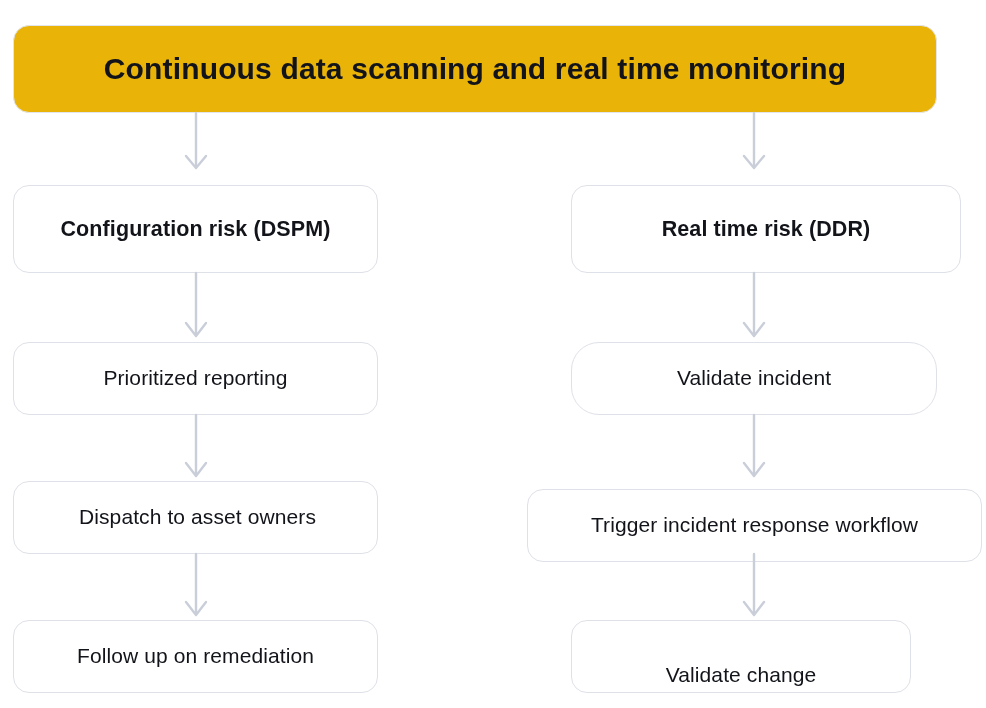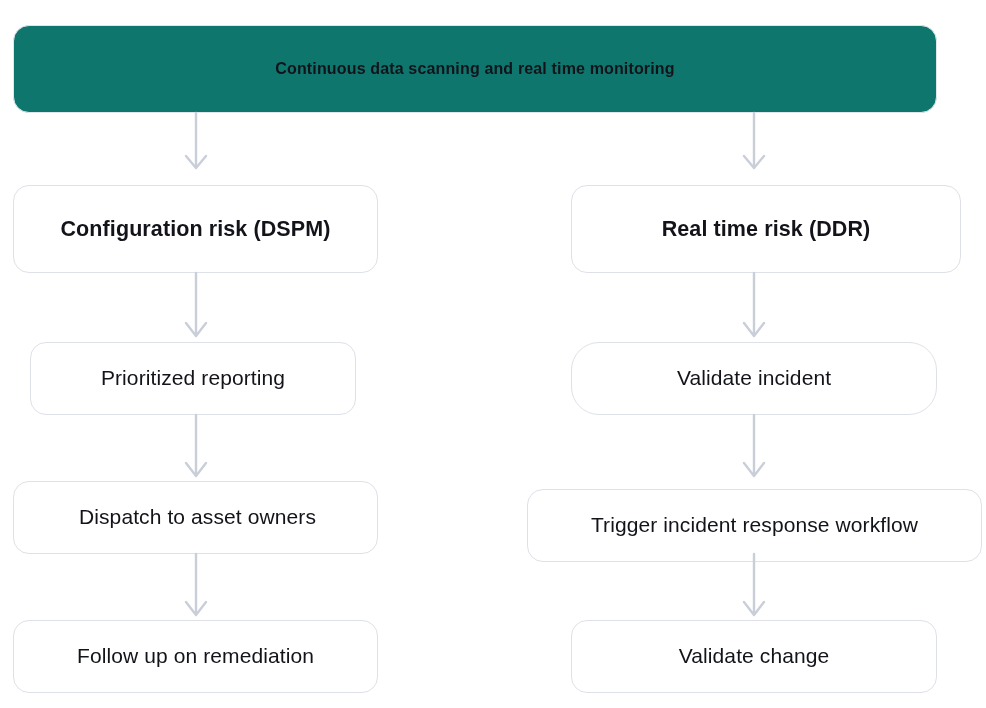--- a/index.html
+++ b/index.html
@@ -32,24 +32,24 @@
     border-radius: 16px;
     background: #ffffff;
     color: #12141a;
     font-size: 21px;
     font-weight: 400;
     line-height: 1.25;
     letter-spacing: 0.1px;
     padding: 4px 16px;
   }
   .node.header {
-    background: #0f766e;
+    background: #eab308;
     border-color: #e2e5ec;
     font-weight: 700;
-    font-size: 16px;
+    font-size: 30px;
     letter-spacing: 0.15px;
   }
   .node.strong {
     font-weight: 700;
     font-size: 21.5px;
   }
   .node-label {
     display: block;
     white-space: nowrap;
   }
@@ -88,21 +88,21 @@
 
   <div class="node strong" style="left:13px; top:185px; width:365px; height:88px;">
     <span class="node-label">Configuration risk (DSPM)</span>
   </div>
 
   <svg class="arrow" style="left:180px; top:273px; width:32px; height:70px;" viewBox="0 0 32 70">
     <line x1="16" y1="0" x2="16" y2="62"></line>
     <polyline points="6,50 16,63 26,50"></polyline>
   </svg>
 
-  <div class="node" style="left:30px; top:342px; width:326px; height:73px;justify-content:center;">
+  <div class="node" style="left:13px; top:342px; width:365px; height:73px;justify-content:center;">
     <span class="node-label">Prioritized reporting</span>
   </div>
 
   <svg class="arrow" style="left:180px; top:415px; width:32px; height:68px;" viewBox="0 0 32 68">
     <line x1="16" y1="0" x2="16" y2="60"></line>
     <polyline points="6,48 16,61 26,48"></polyline>
   </svg>
 
   <div class="node" style="left:13px; top:481px; width:365px; height:73px;padding-left:20px;">
     <span class="node-label">Dispatch to asset owners</span>
@@ -137,17 +137,17 @@
 
   <div class="node" style="left:527px; top:481px; width:455px; height:73px;margin-top:8px;">
     <span class="node-label">Trigger incident response workflow</span>
   </div>
 
   <svg class="arrow" style="left:738px; top:554px; width:32px; height:68px;" viewBox="0 0 32 68">
     <line x1="16" y1="0" x2="16" y2="60"></line>
     <polyline points="6,48 16,61 26,48"></polyline>
   </svg>
 
-  <div class="node" style="left:571px; top:620px; width:366px; height:73px;">
+  <div class="node" style="left:571px; top:620px; width:340px; height:73px;align-items:flex-end;">
     <span class="node-label">Validate change</span>
   </div>
 
 </div>
 
 </body></html>

